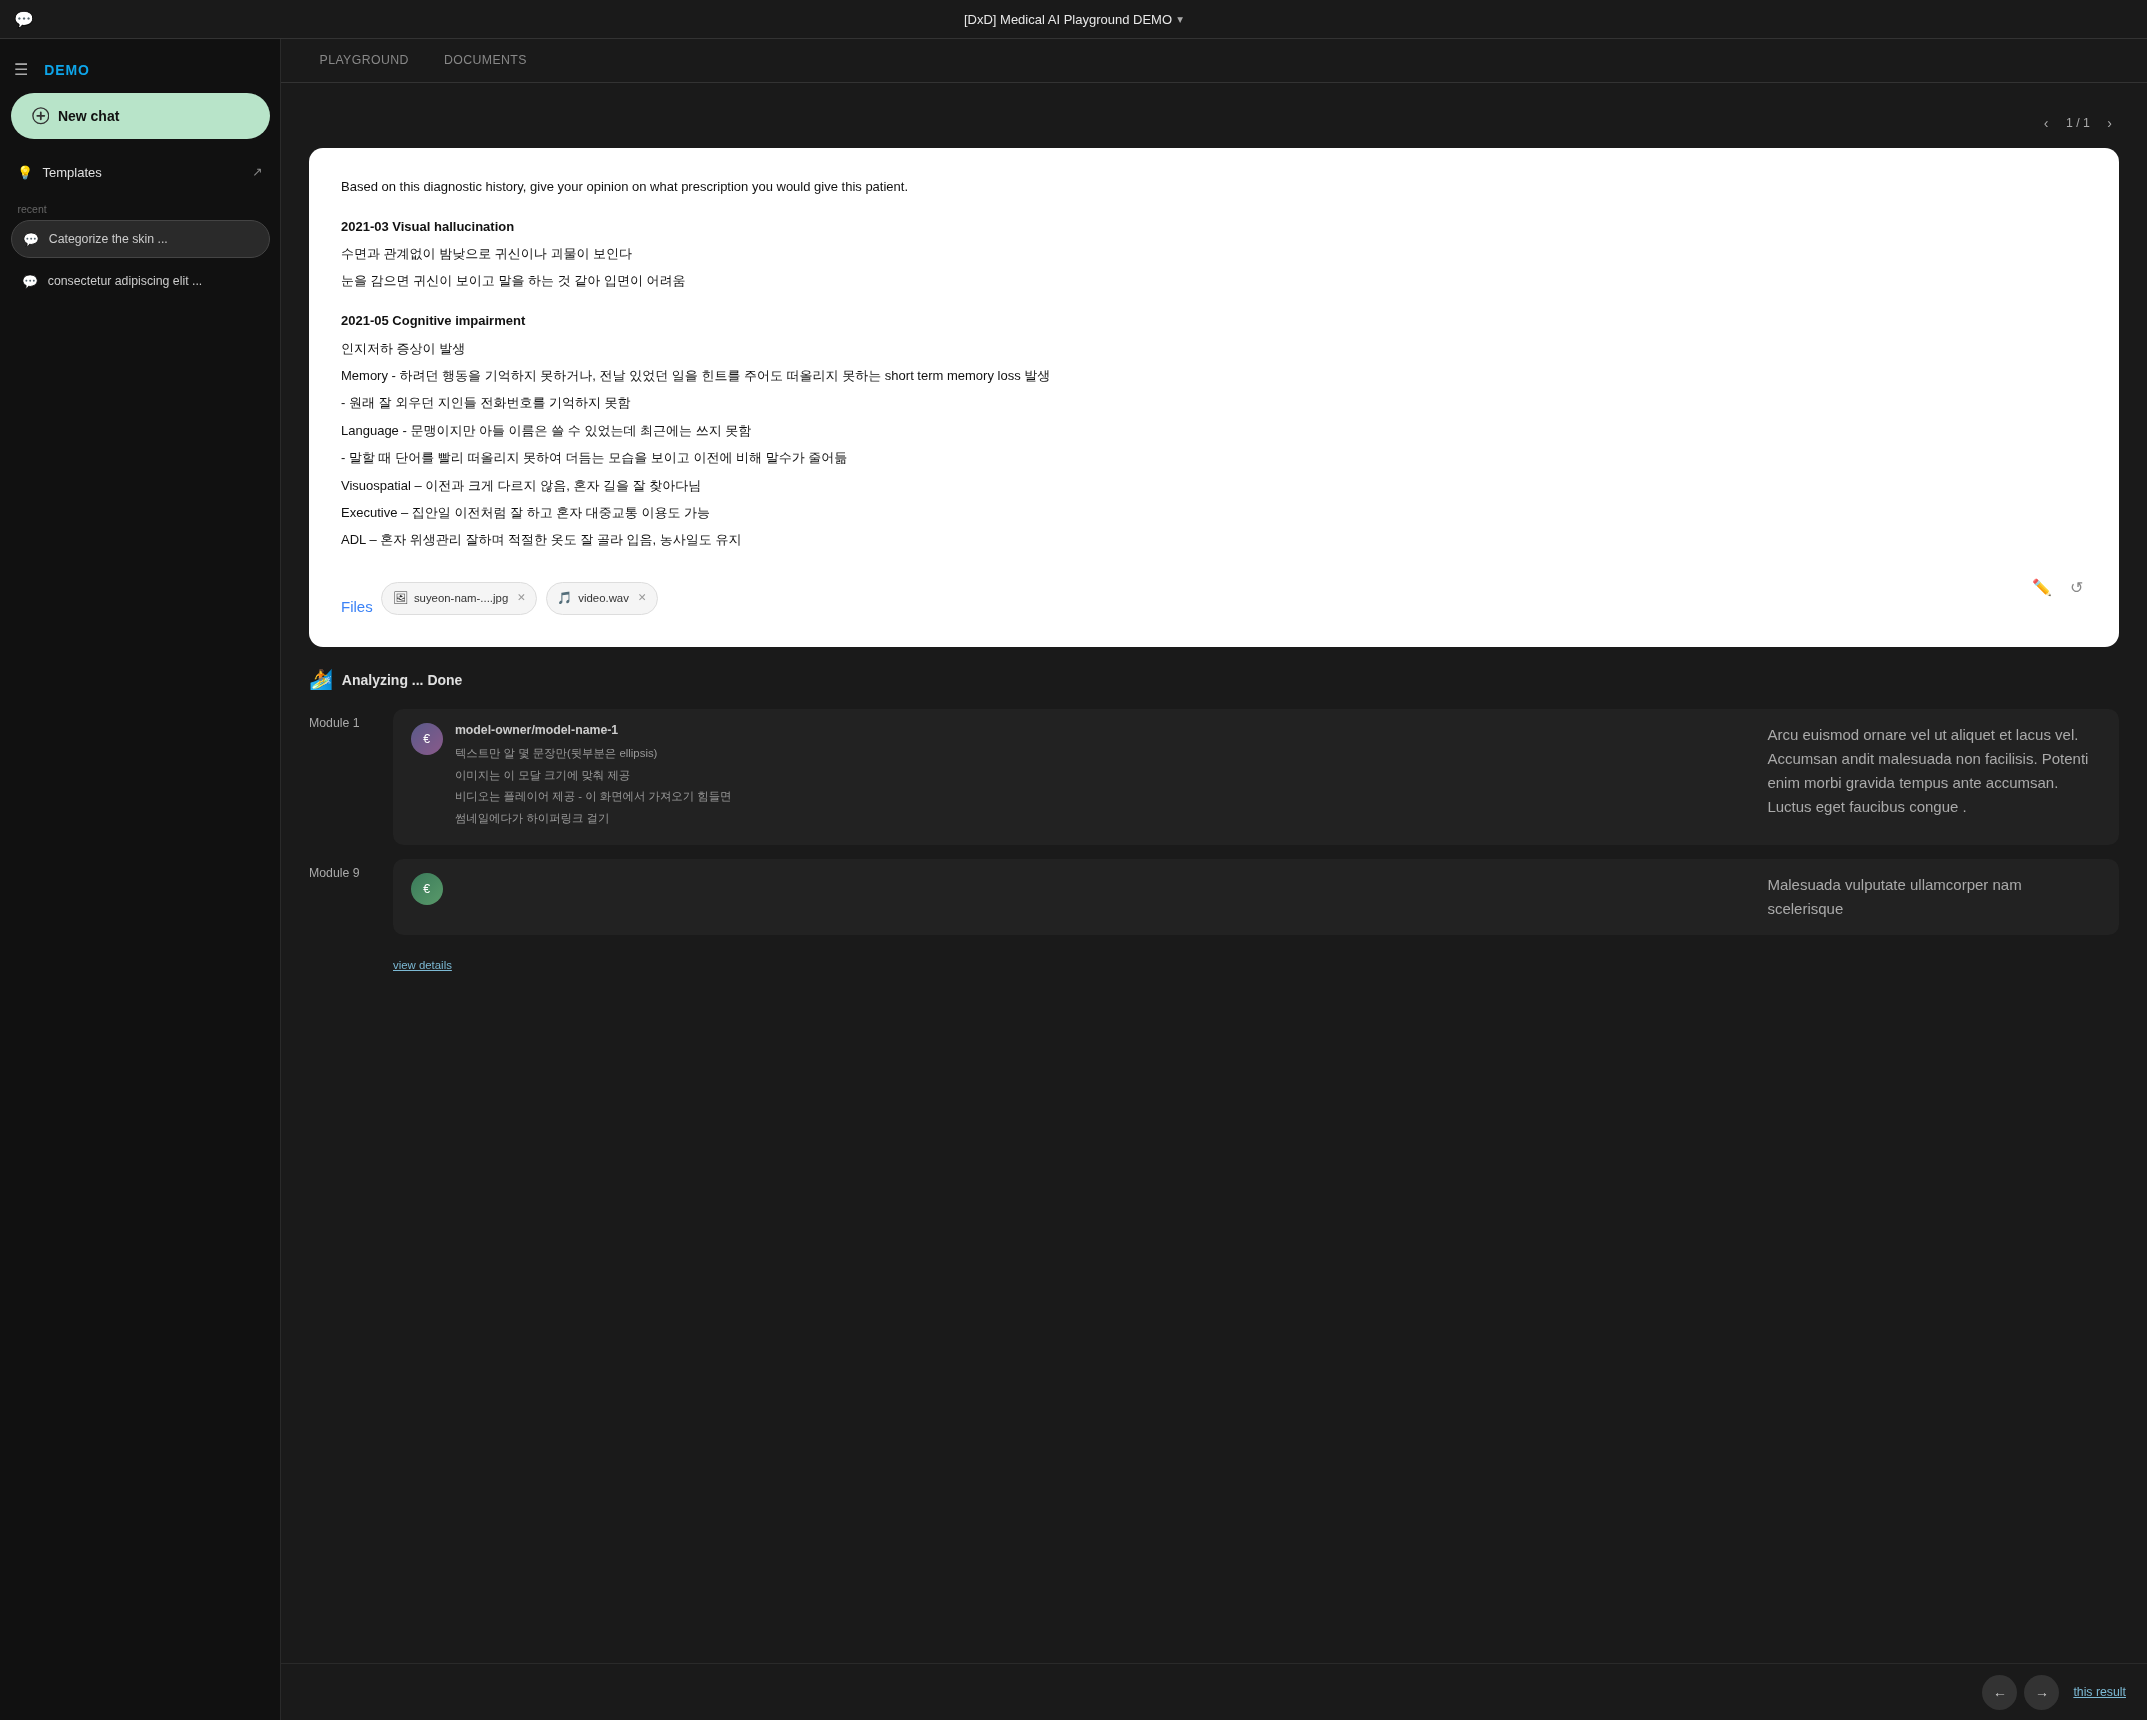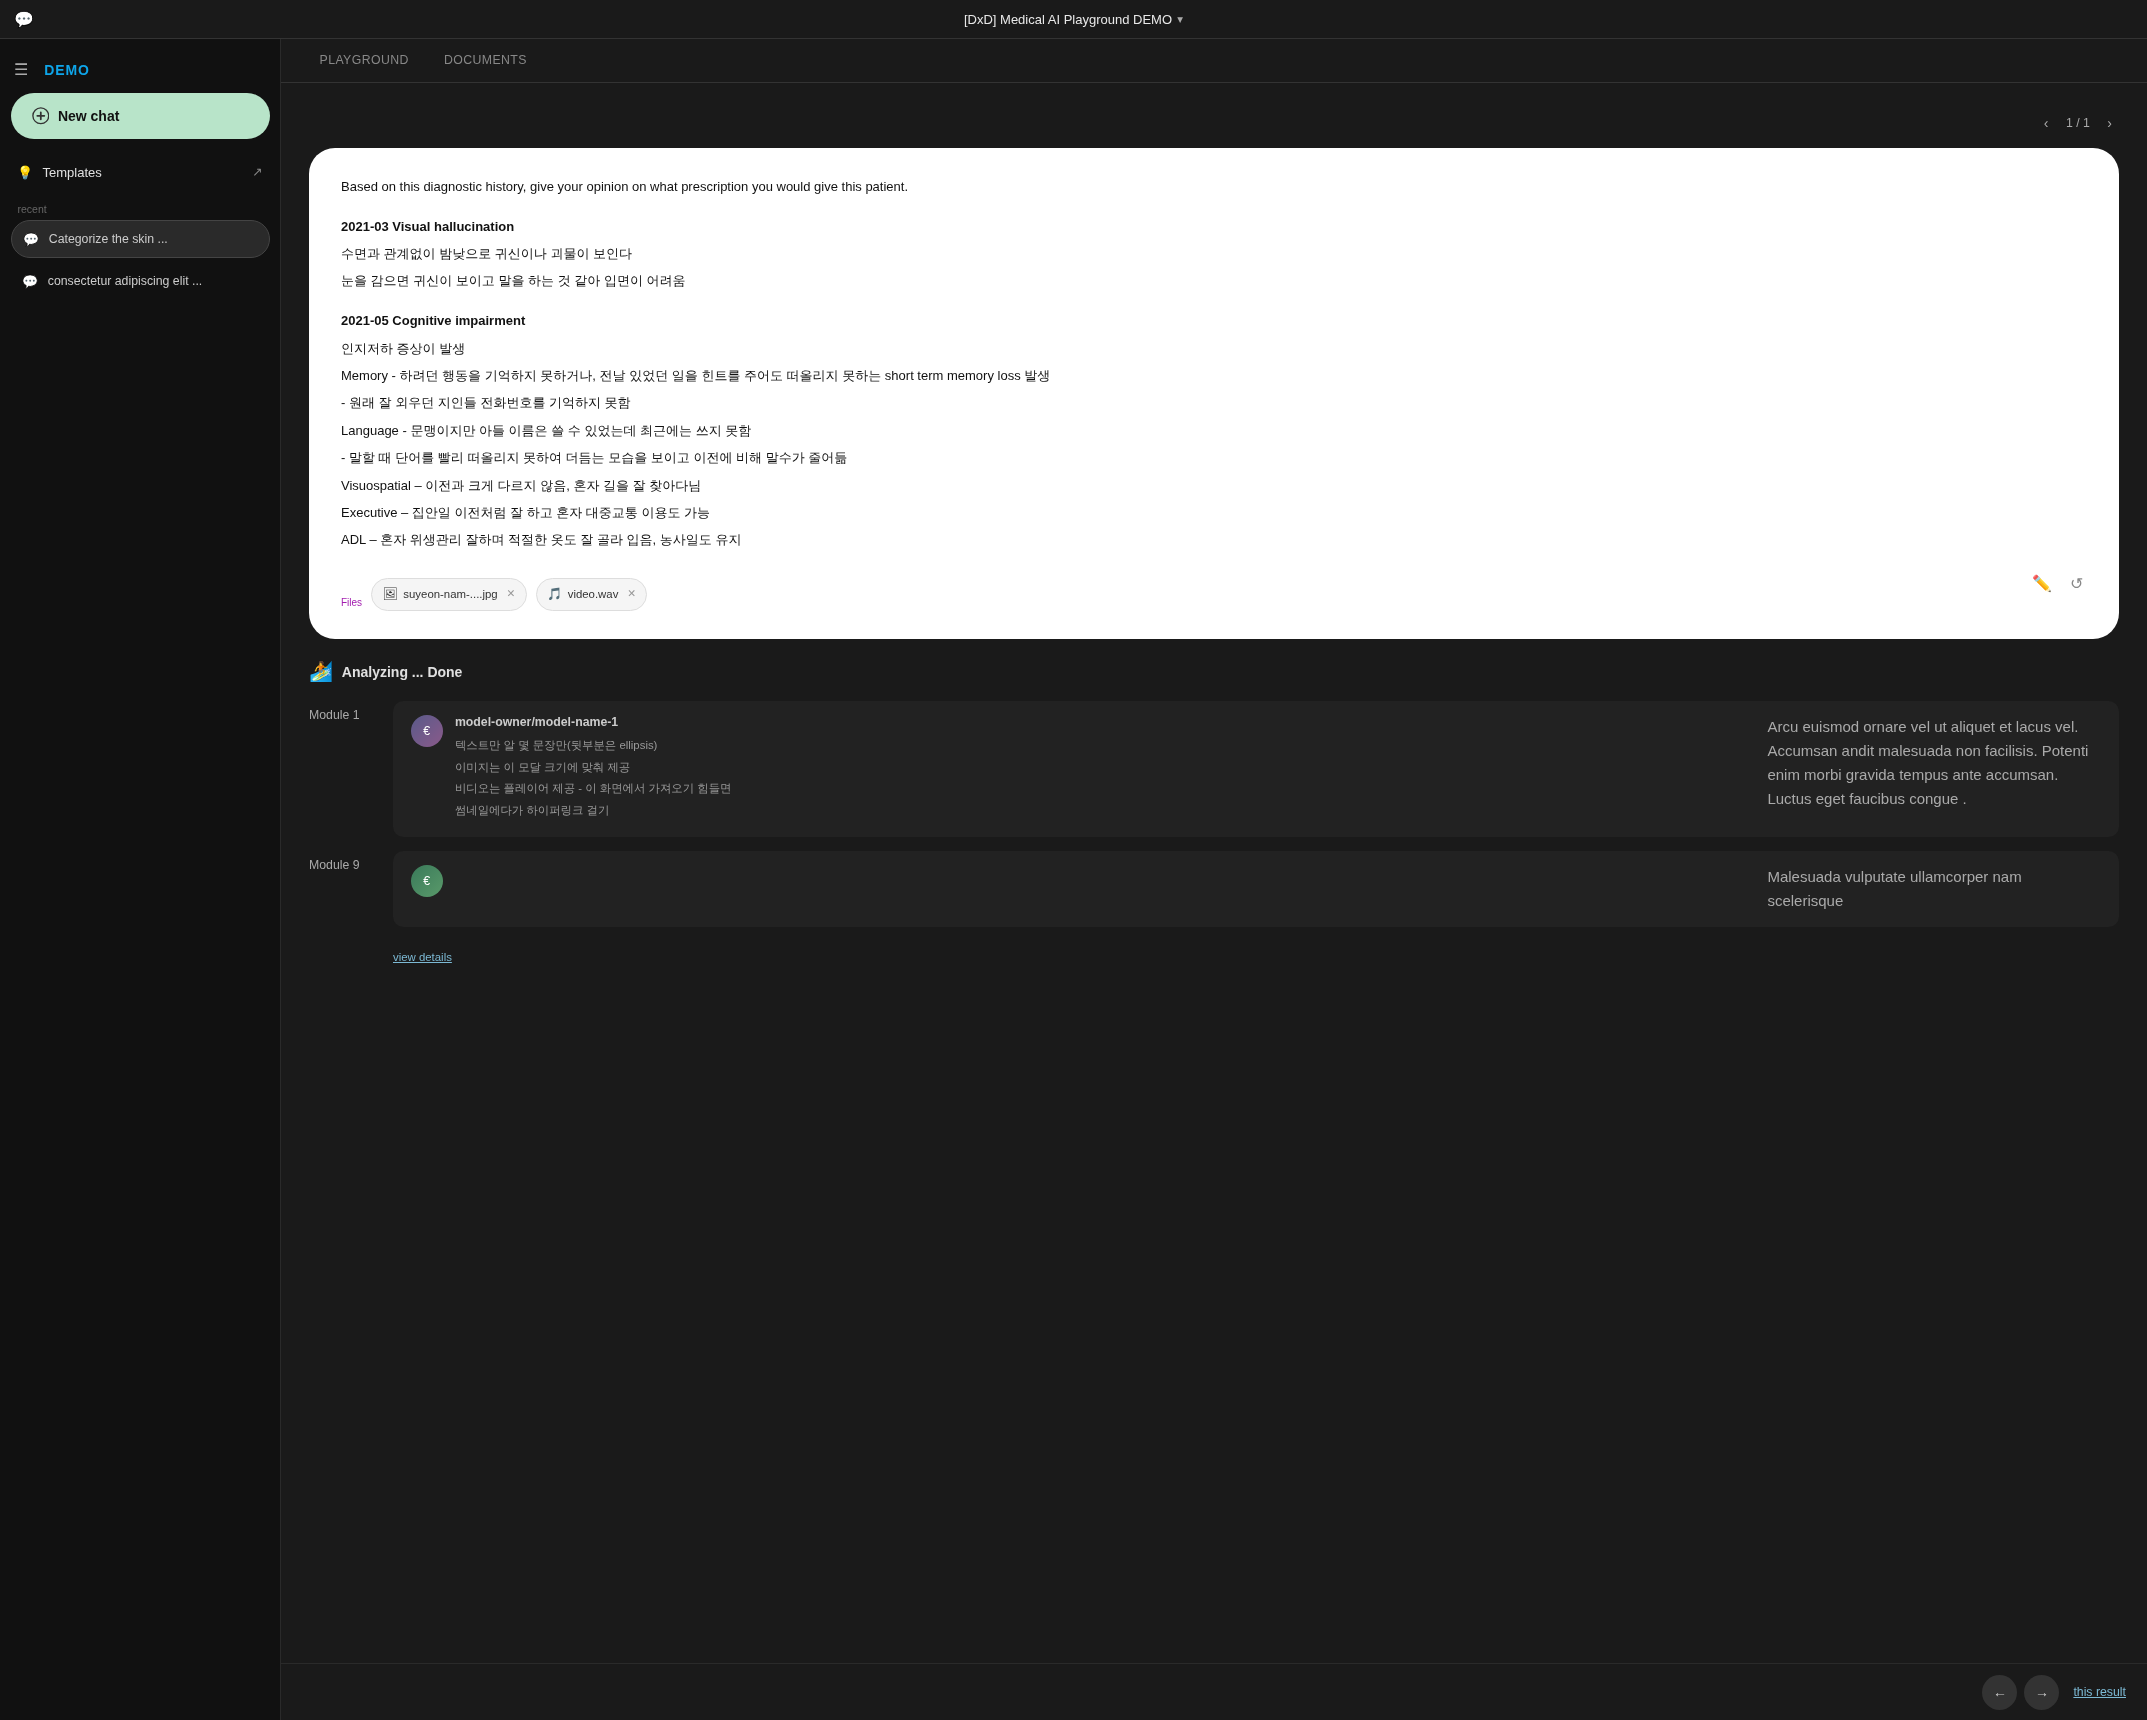--- a/index.html
+++ b/index.html
@@ -186,21 +186,21 @@
     }
     .pagination-info {
       font-size: 12.3px;
       color: #aaa;
     }
 
     
     .message-card {
       background: #fff;
       color: #111;
-      border-radius: 26px;
+      border-radius: 14px;
       padding: 28px 32px;
       margin-bottom: 21px;
       line-height: 1.7;
       font-size: 13px;
     }
     .message-card p { margin-bottom: 10.5px; }
     .message-card .section-title {
       font-weight: 700;
       font-size: 13px;
       margin-top: 17.6px;
@@ -212,22 +212,22 @@
     }
 
     .files-row {
       display: flex;
       align-items: center;
       gap: 8.8px;
       margin-top: 21px;
       flex-wrap: wrap;
     }
     .files-label {
-      font-size: 10px;
-      color: #a21caf;
+      font-size: 15px;
+      color: #3b82f6;
       margin-top: 16px;
     }
     .file-tag {
       display: flex;
       align-items: center;
       gap: 5.3px;
       background: #f5f5f5;
       border: 0.9px solid #ddd;
       border-radius: 17.6px;
       padding: 5.3px 10.5px;

